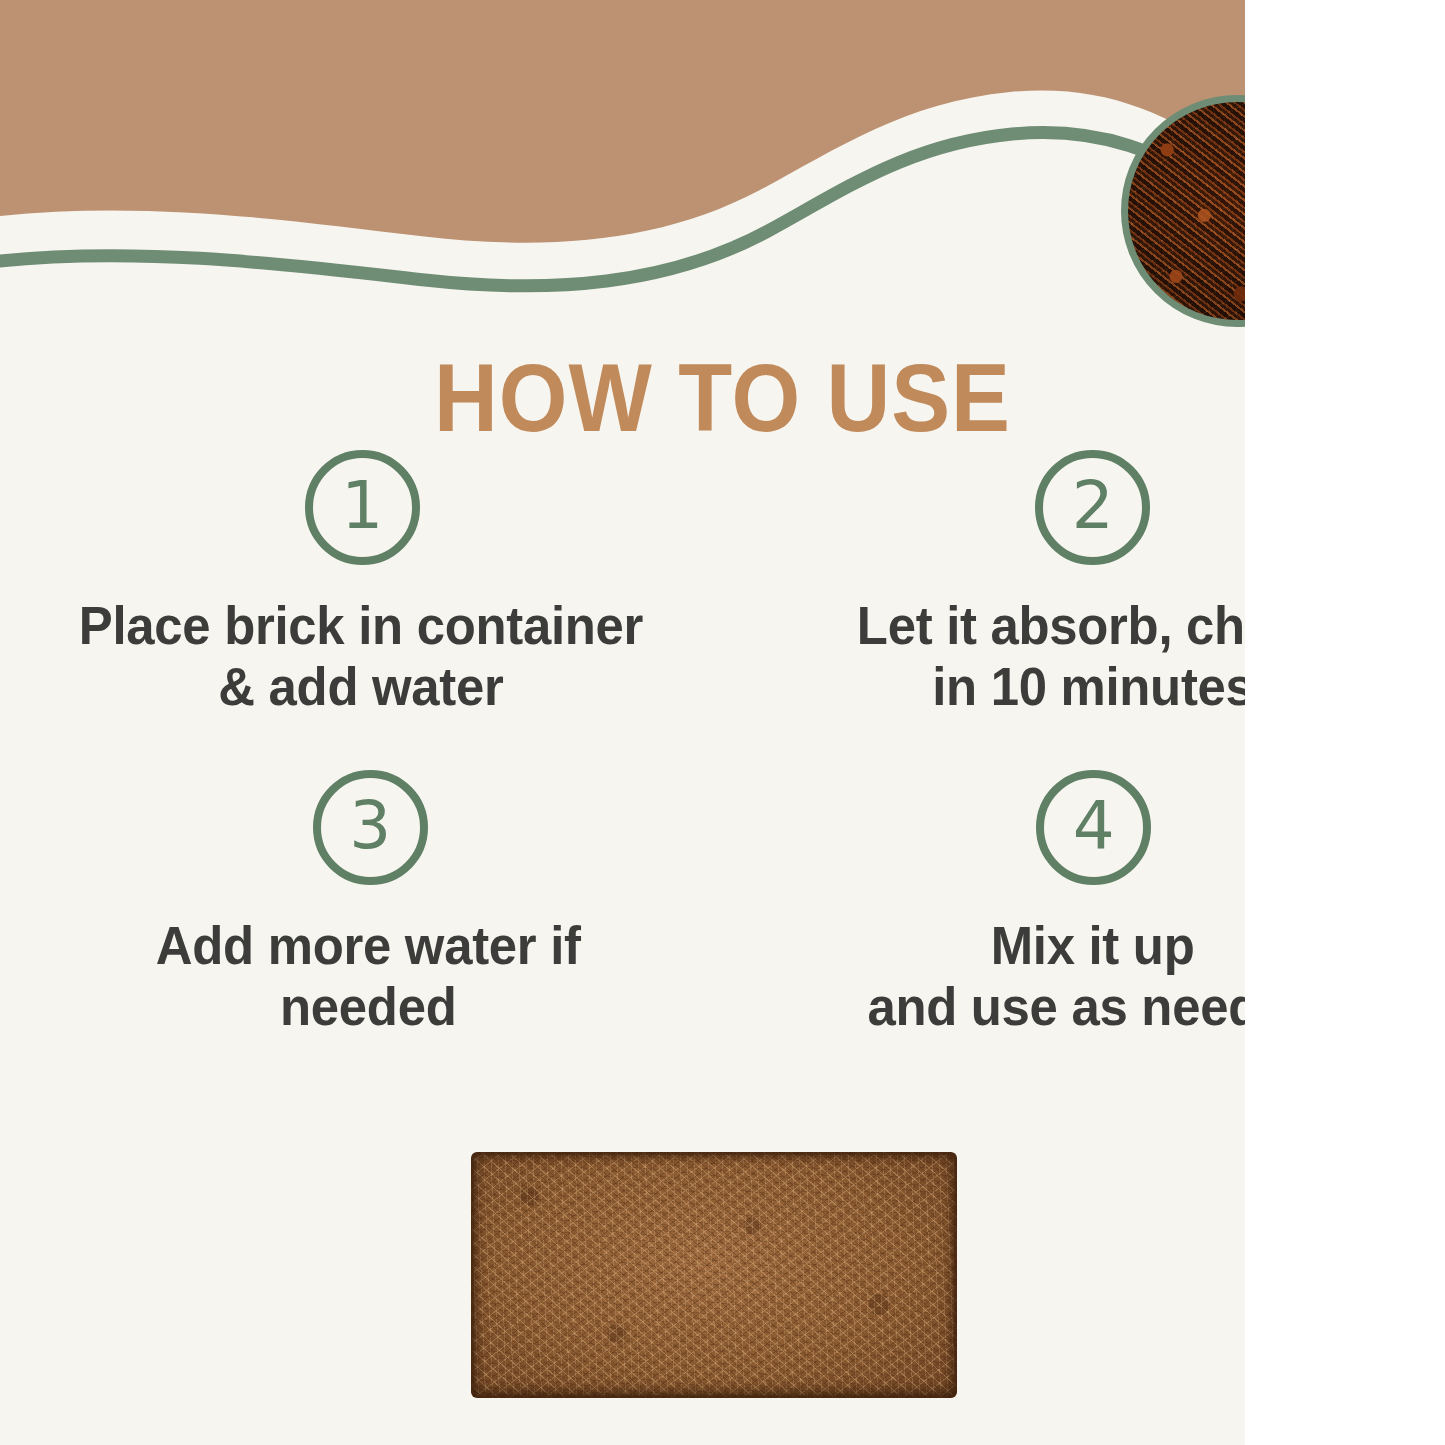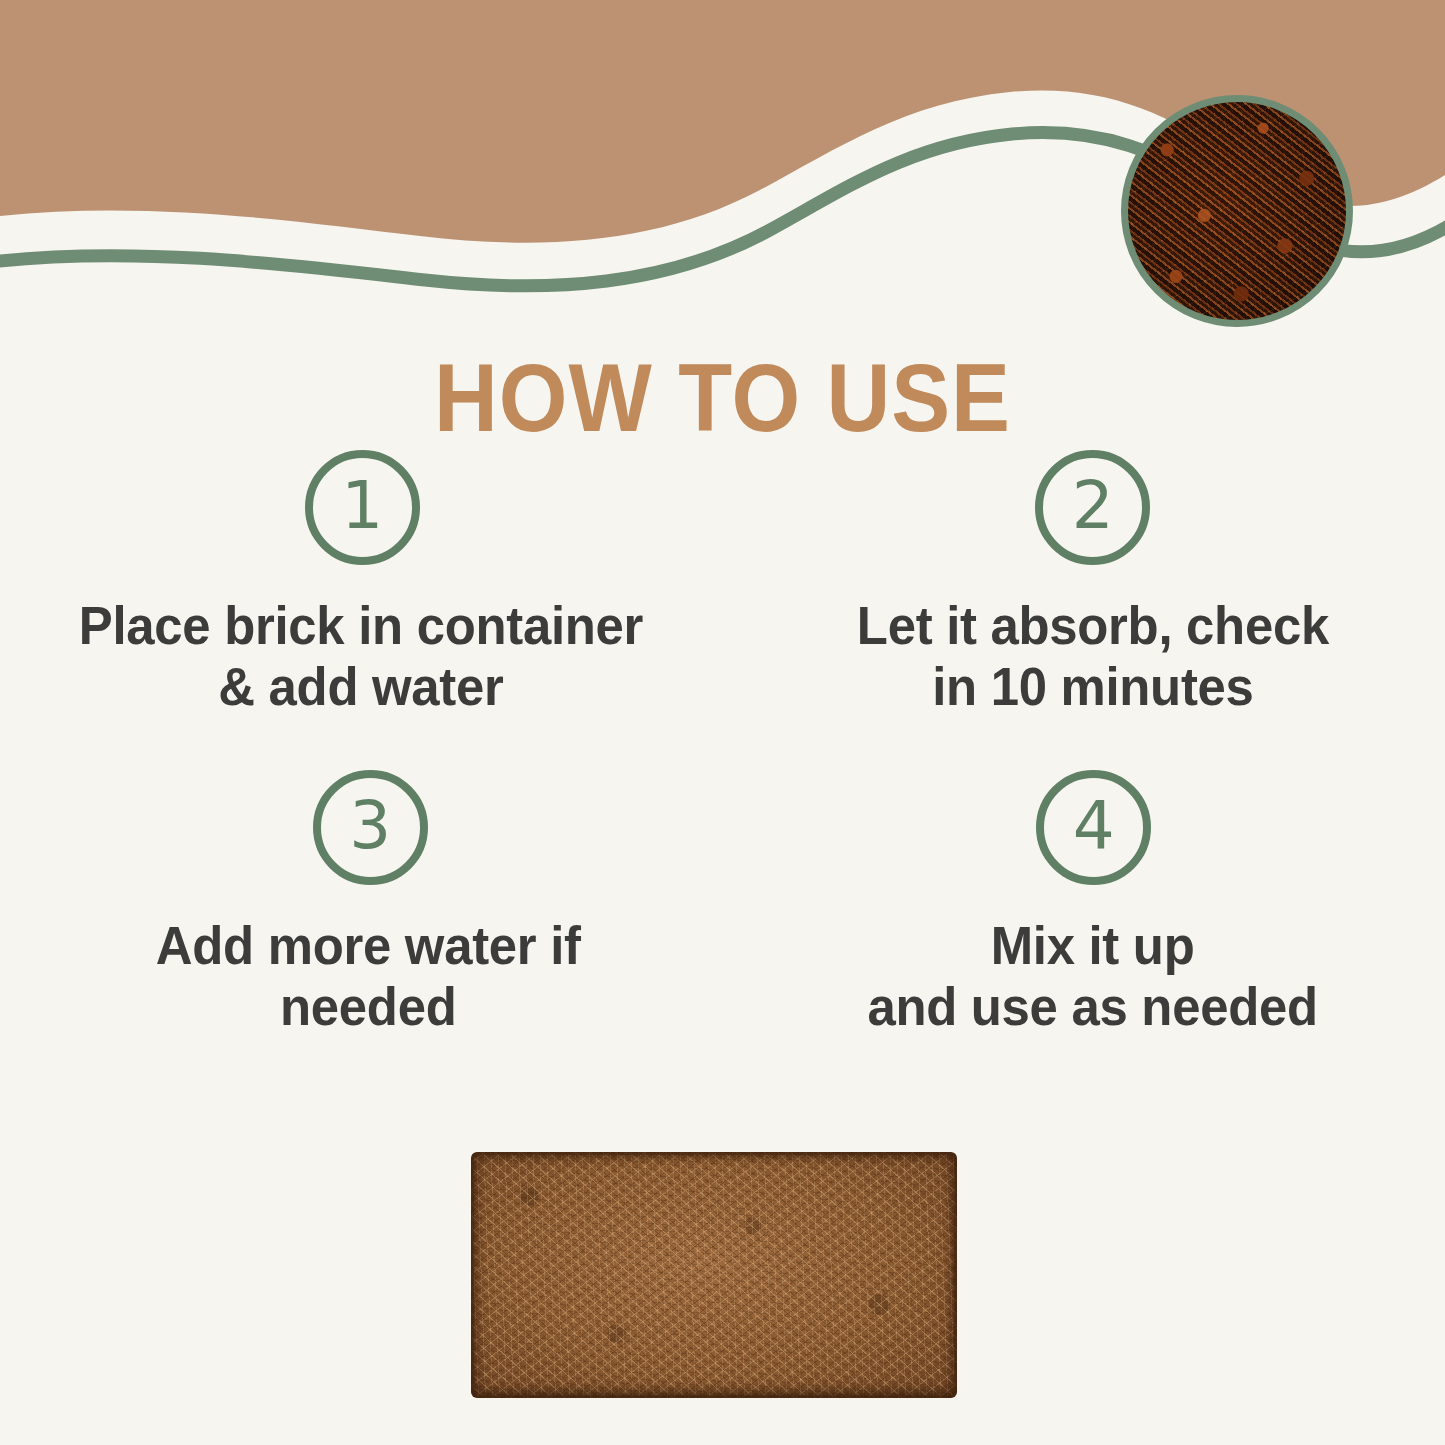--- a/index.html
+++ b/index.html
@@ -9,21 +9,21 @@
   }
   body {
     width: 1445px;
     height: 1445px;
     overflow: hidden;
     font-family: "Liberation Sans", "DejaVu Sans", sans-serif;
   }
 
   #poster {
     position: relative;
-    width: 1445px;
+    width: 1245px;
     height: 1445px;
     background: #F7F5F0;
     overflow: hidden;
   }
 
   
   #top-wave-band {
     position: absolute;
     left: 0;
     top: 0;

